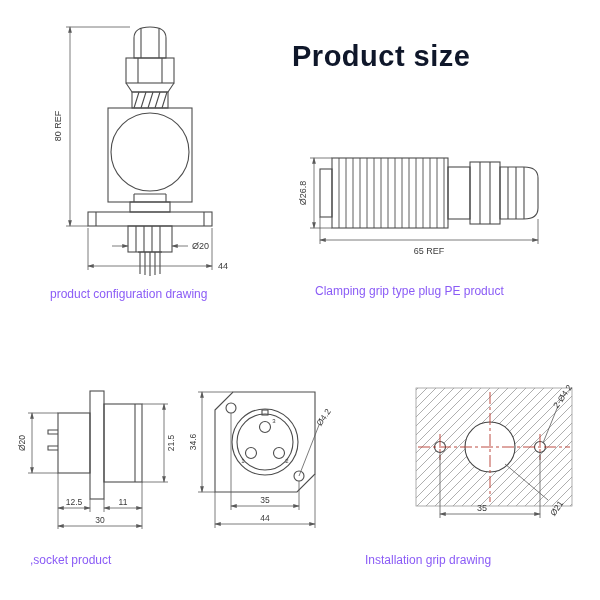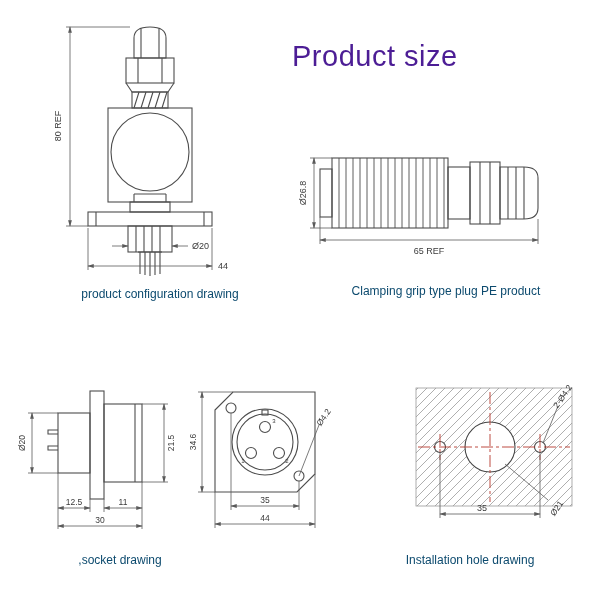--- a/index.html
+++ b/index.html
@@ -5,24 +5,24 @@
   * { margin:0; padding:0; box-sizing:border-box; }
   html,body { width:600px; height:600px; }
   body {
     background:#ffffff;
     font-family:"Liberation Sans", sans-serif;
     position:relative;
     overflow:hidden;
   }
   .title {
     position:absolute; left:292px; top:40px;
-    font-size:29px; font-weight:400; color:#4c1d95; letter-spacing:0.5px;
+    font-size:29px; font-weight:700; color:#0f172a; letter-spacing:0.5px;
   }
   .caption {
-    position:absolute; font-size:12px; color:#0c4a6e; text-align:center;
+    position:absolute; font-size:12px; color:#8b5cf6; text-align:left;
   }
   #cap-config { left:50px;  top:287px; width:220px; }
   #cap-plug   { left:315px; top:284px; width:262px; }
   #cap-socket { left:30px;  top:553px; width:180px; }
   #cap-hole   { left:365px; top:553px; width:210px; }
   svg { position:absolute; overflow:visible; }
   #svg-config { left:30px;  top:18px;  }
   #svg-plug   { left:298px; top:128px; }
   #svg-socket { left:18px;  top:358px; }
   #svg-front  { left:190px; top:362px; }
@@ -123,21 +123,21 @@
     <line x1="40" y1="150" x2="72" y2="150" marker-start="url(#arrC)" marker-end="url(#arrC)"></line>
     <line x1="86" y1="150" x2="124" y2="150" marker-start="url(#arrC)" marker-end="url(#arrC)"></line>
     <line x1="40" y1="168" x2="124" y2="168" marker-start="url(#arrC)" marker-end="url(#arrC)"></line>
   </g>
   <text x="7" y="85" font-size="8.5" text-anchor="middle" transform="rotate(-90 7 85)">Ø20</text>
   <text x="156" y="85" font-size="8.5" text-anchor="middle" transform="rotate(-90 156 85)">21.5</text>
   <text x="56" y="147" font-size="8.5" text-anchor="middle">12.5</text>
   <text x="105" y="147" font-size="8.5" text-anchor="middle">11</text>
   <text x="82" y="165" font-size="8.5" text-anchor="middle">30</text>
 </svg>
-<div class="caption" id="cap-socket">,socket drawing</div>
+<div class="caption" id="cap-socket">,socket product</div>
 
 <svg id="svg-front" width="150" height="174" viewBox="0 0 150 174">
   <defs>
     <marker id="arrD" viewBox="0 0 10 10" refX="9" refY="5" markerWidth="8" markerHeight="8" orient="auto-start-reverse">
       <path d="M0,2 L10,5 L0,8 Z" fill="#5a5a5a"></path>
     </marker>
   </defs>
   <g class="outline">
     <path d="M25,48 L43,30 H125 V112 L107,130 H25 Z"></path>
     <circle cx="41" cy="46" r="5"></circle>
@@ -190,13 +190,13 @@
   <g class="dim">
     <path d="M38,85 V150 M138,85 V150"></path>
     <line x1="38" y1="146" x2="138" y2="146" marker-start="url(#arrE)" marker-end="url(#arrE)"></line>
     <path d="M141,75 L156,38"></path>
     <path d="M103,96 L146,132"></path>
   </g>
   <text x="80" y="143" font-size="9" text-anchor="middle">35</text>
   <text x="163" y="30" font-size="8.5" text-anchor="middle" transform="rotate(-55 163 30)">2-Ø4.2</text>
   <text x="157" y="142" font-size="8.5" text-anchor="middle" transform="rotate(-55 157 142)">Ø21</text>
 </svg>
-<div class="caption" id="cap-hole">Installation hole drawing</div>
+<div class="caption" id="cap-hole">Installation grip drawing</div>
 
 </body></html>

